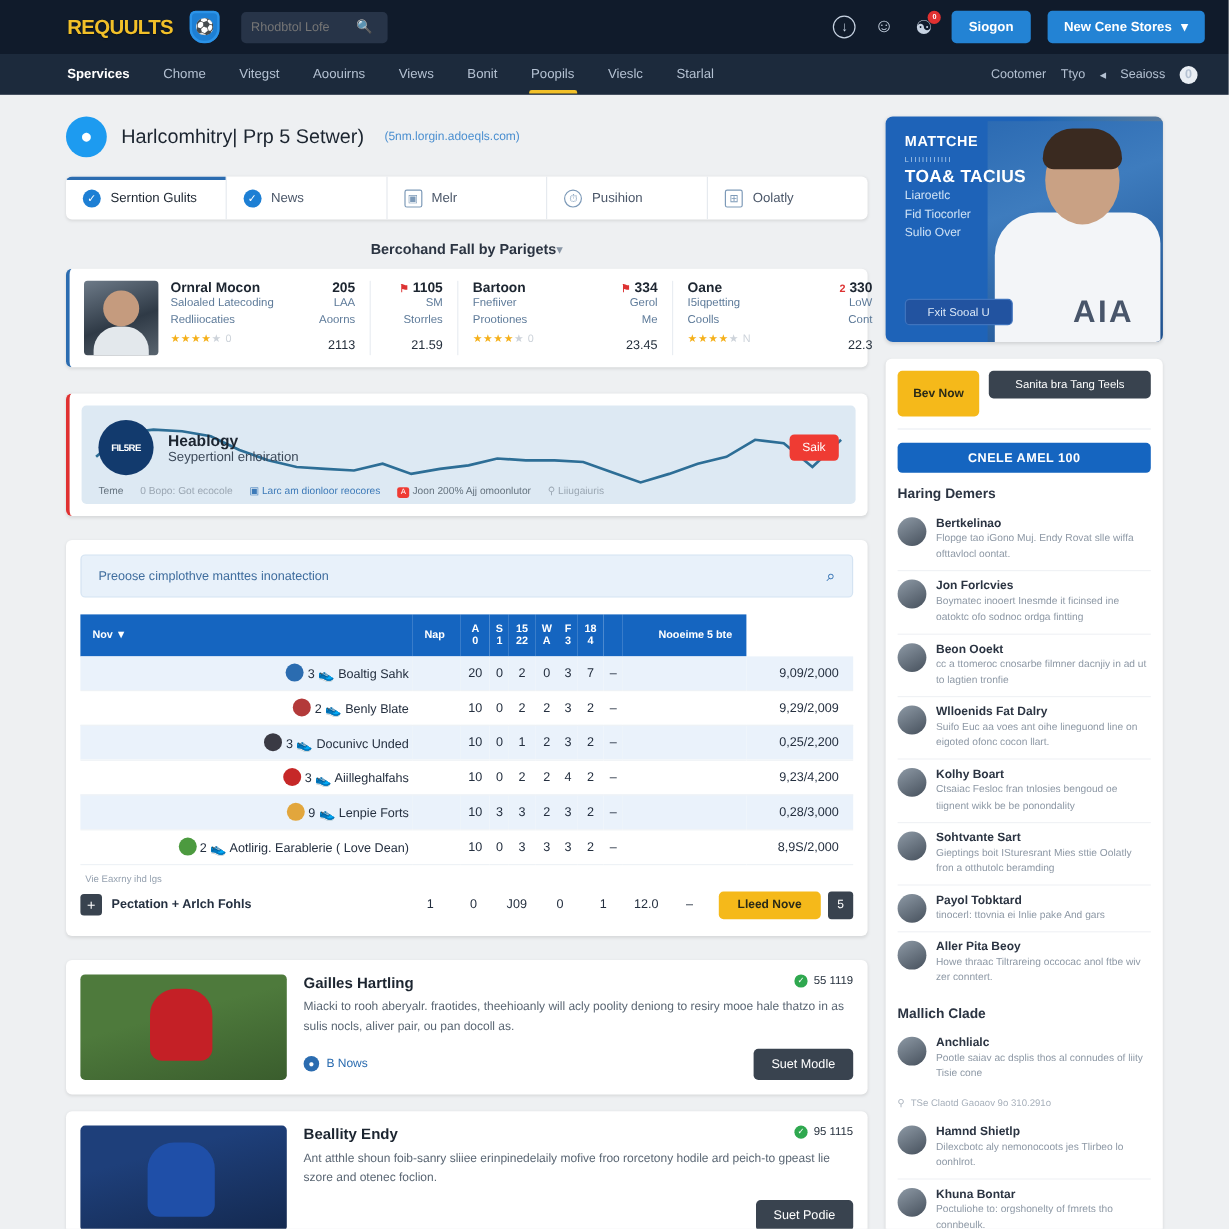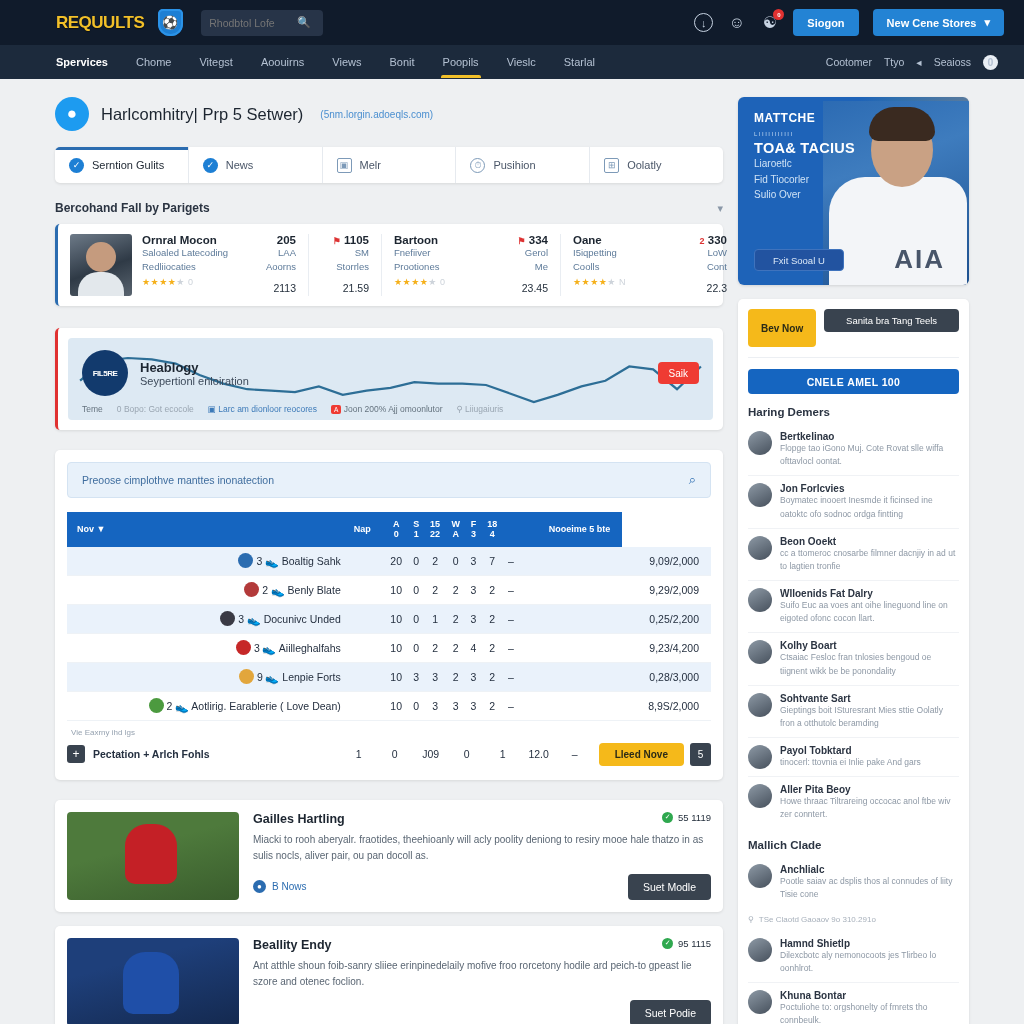--- a/index.html
+++ b/index.html
@@ -111,21 +111,21 @@
     width: 15px; height: 15px; border-radius: 50%; background: #1d7fd4;
     color: #fff; font-size: 9px; display: flex; align-items: center;
     justify-content: center; flex: 0 0 auto;
   }
   .tab-ico.outline { background: #fff; border: 1.4px solid #7d9ab8; color: #7d9ab8; }
   .tab-ico.sq { border-radius: 2px; background: #fff; border: 1.4px solid #7d9ab8; color: #7d9ab8; }
 
   
   .sec-title {
     font-size: 12px; font-weight: 700; color: #2b3442; margin-bottom: 9px;
-    display: flex; align-items: center; justify-content: space-between;
+    display: flex; align-items: center; justify-content: center;
   }
   .sec-title .chev { color: #8a97a7; font-size: 11px; font-weight: 400; }
 
   
   .stats {
     background: #fff; border-radius: 5px; border-left: 3px solid #2b6cb0;
     box-shadow: 0 1px 3px rgba(0,0,0,.10); display: flex; padding: 10px 0;
     margin-bottom: 22px;
   }
   .stat-cell { display: flex; gap: 10px; padding: 0 12px; border-right: 1px solid #e9edf2; }
@@ -682,21 +682,21 @@
           <button class="sb-y">Bev Now</button>
           <button class="sb-d">Sanita bra Tang Teels</button>
         </div>
         <button class="sb-big">CNELE AMEL 100</button>
         <div class="sb-h">Haring Demers</div>
         <div id="sblist">
             <div class="sb-item">
               <div class="sb-av"></div>
               <div>
                 <div class="sb-n">Bertkelinao</div>
-                <div class="sb-t">Flopge tao iGono Muj. Cote Rovat slle wiffa ofttavlocl oontat.</div>
+                <div class="sb-t">Flopge tao iGono Muj. Endy Rovat slle wiffa ofttavlocl oontat.</div>
               </div>
             </div>
             <div class="sb-item">
               <div class="sb-av"></div>
               <div>
                 <div class="sb-n">Jon Forlcvies</div>
                 <div class="sb-t">Boymatec inooert Inesmde it ficinsed ine oatoktc ofo sodnoc ordga fintting</div>
               </div>
             </div>
             <div class="sb-item">

